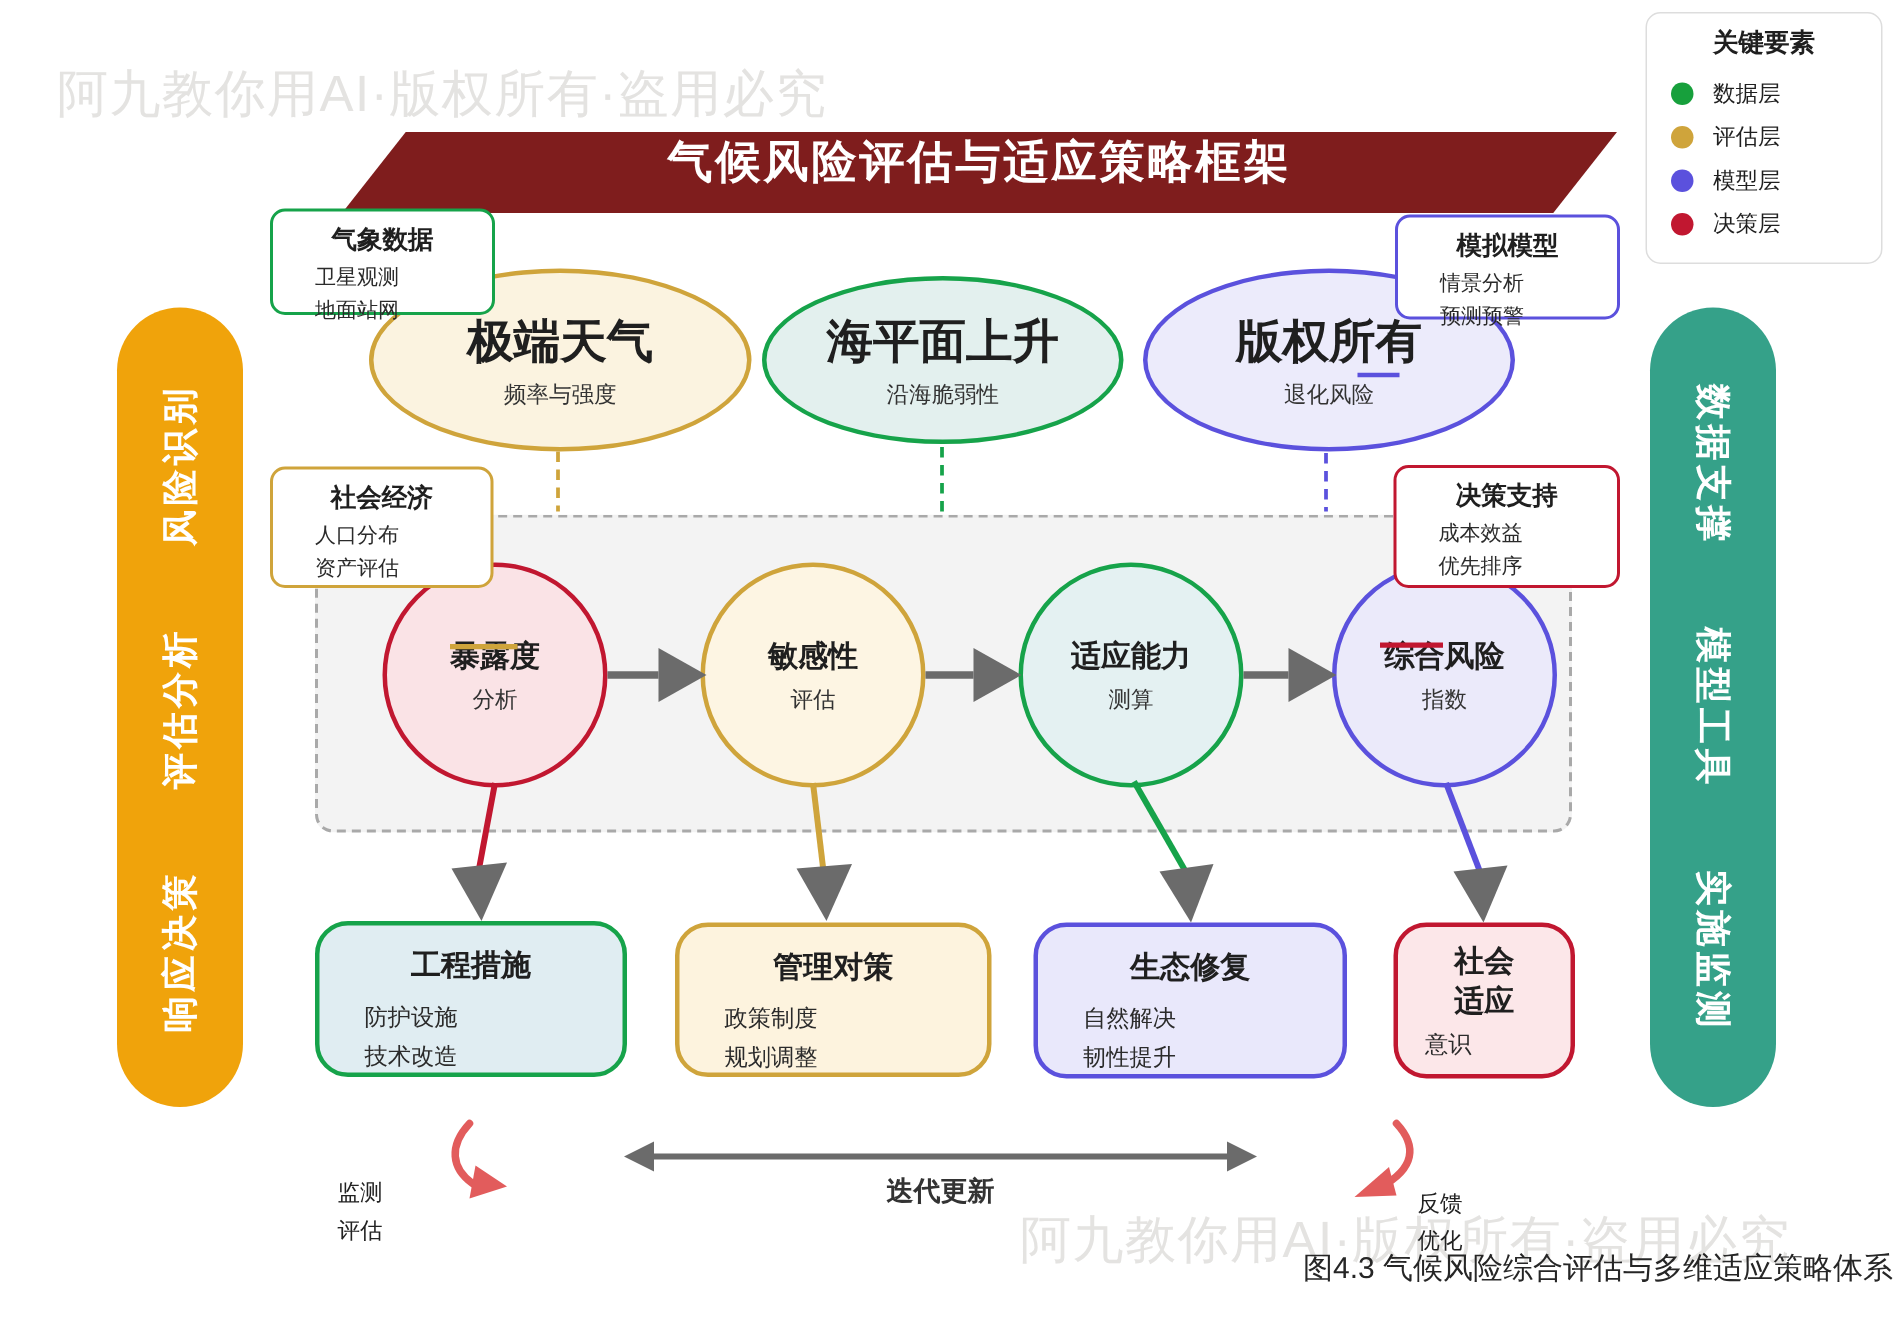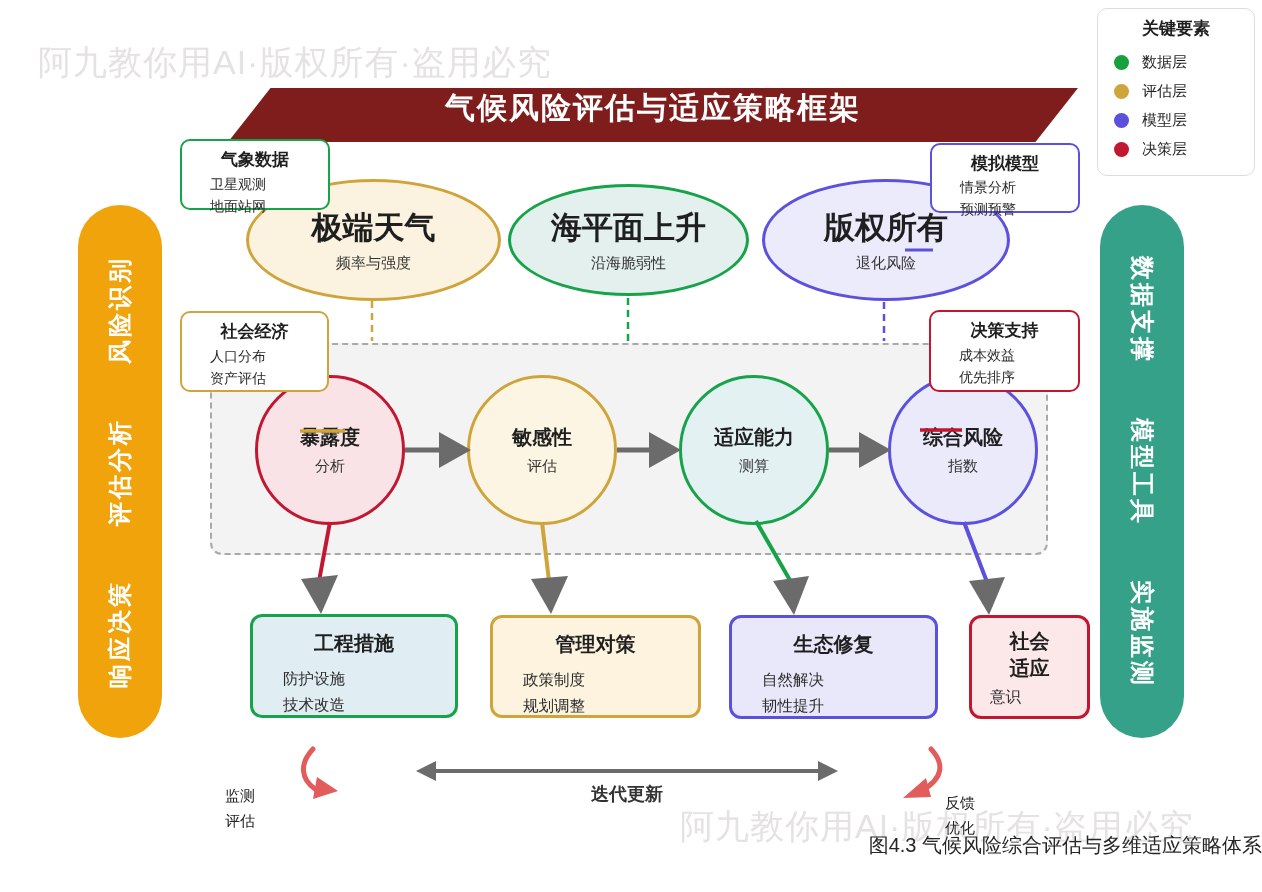--- a/index.html
+++ b/index.html
@@ -29,21 +29,21 @@
   .vbar-right{left:1100px;background:#35a189;}
   .vtext{white-space:nowrap;color:#fff;font-size:24px;font-weight:bold;letter-spacing:3px;}
   .rot-ccw{transform:rotate(-90deg);}
   .rot-cw{transform:rotate(90deg);}
 
   .ibox{position:absolute;background:#fff;border-radius:10px;z-index:5;box-sizing:border-box;}
   .ibox .t{text-align:center;font-size:17px;font-weight:bold;margin-top:7px;}
   .ibox .ln{font-size:14px;color:#2b2b2b;padding-left:28px;line-height:1.55;margin-top:3px;}
   .ibox .ln + .ln{margin-top:0;}
   .b-green{border:2.5px solid #16a34a;} .b-gold{border:2.5px solid #cfa43b;}
-  .b-purple{border:2.5px solid #5b51dd;font-family:Liberation Mono, monospace;} .b-red{border:2.5px solid #c11730;}
+  .b-purple{border:2.5px solid #5b51dd;} .b-red{border:2.5px solid #c11730;}
   .ibox-weather{left:180px;top:139px;width:150px;height:71px;}
   .ibox-simulation{left:930px;top:143px;width:150px;height:70px;}
   .ibox-socio{left:180px;top:311px;width:149px;height:81px;}
   .ibox-decision{left:929px;top:310px;width:151px;height:82px;}
 
   .ellipse{position:absolute;border-radius:50%;z-index:2;display:flex;flex-direction:column;
            align-items:center;justify-content:center;box-sizing:border-box;}
   .ellipse .t{font-size:31px;font-weight:bold;}
   .ellipse .s{font-size:15px;color:#333;margin-top:5px;}
   .e1{left:246px;top:179px;width:255px;height:122px;border:3px solid #cfa43b;background:#fbf3e0;}
@@ -55,21 +55,21 @@
 
   .circle{position:absolute;top:375px;width:150px;height:150px;border-radius:50%;z-index:3;
           display:flex;flex-direction:column;align-items:center;justify-content:center;box-sizing:border-box;}
   .circle .t{font-size:20px;font-weight:bold;}
   .circle .s{font-size:15px;color:#333;margin-top:6px;}
   .c1{left:255px;border:3.5px solid #c11730;background:#fae3e6;}
   .c2{left:467px;border:3.5px solid #cfa43b;background:#fdf5e3;}
   .c3{left:679px;border:3.5px solid #16a34a;background:#e4f1f2;}
   .c4{left:888px;border:3.5px solid #5b51dd;background:#ebeafa;}
 
-  .sbox{position:absolute;border-radius:12px;z-index:4;box-sizing:border-box;margin-left:40px;}
+  .sbox{position:absolute;border-radius:22px;z-index:4;box-sizing:border-box;}
   .sbox .t{text-align:center;font-size:20px;font-weight:bold;margin-top:13px;}
   .sbox .ln{font-size:15.5px;color:#2b2b2b;padding-left:30px;line-height:1.7;}
   .sbox .lines{margin-top:9px;}
   .s1{left:210px;top:614px;width:208px;height:104px;border:3px solid #16a34a;background:#e0edf2;}
   .s2{left:450px;top:615px;width:211px;height:103px;border:3px solid #cfa43b;background:#fdf3de;}
   .s3{left:689px;top:615px;width:209px;height:104px;border:3px solid #5b51dd;background:#e9e8fb;}
   .s4{left:929px;top:615px;width:121px;height:104px;border:3px solid #c11730;background:#fce7e9;}
   .s4 .t{width:2.3em;margin:10px auto 0;line-height:1.35;}
   .s4 .ln{padding-left:18px;} .s4 .lines{margin-top:2px;}
 

